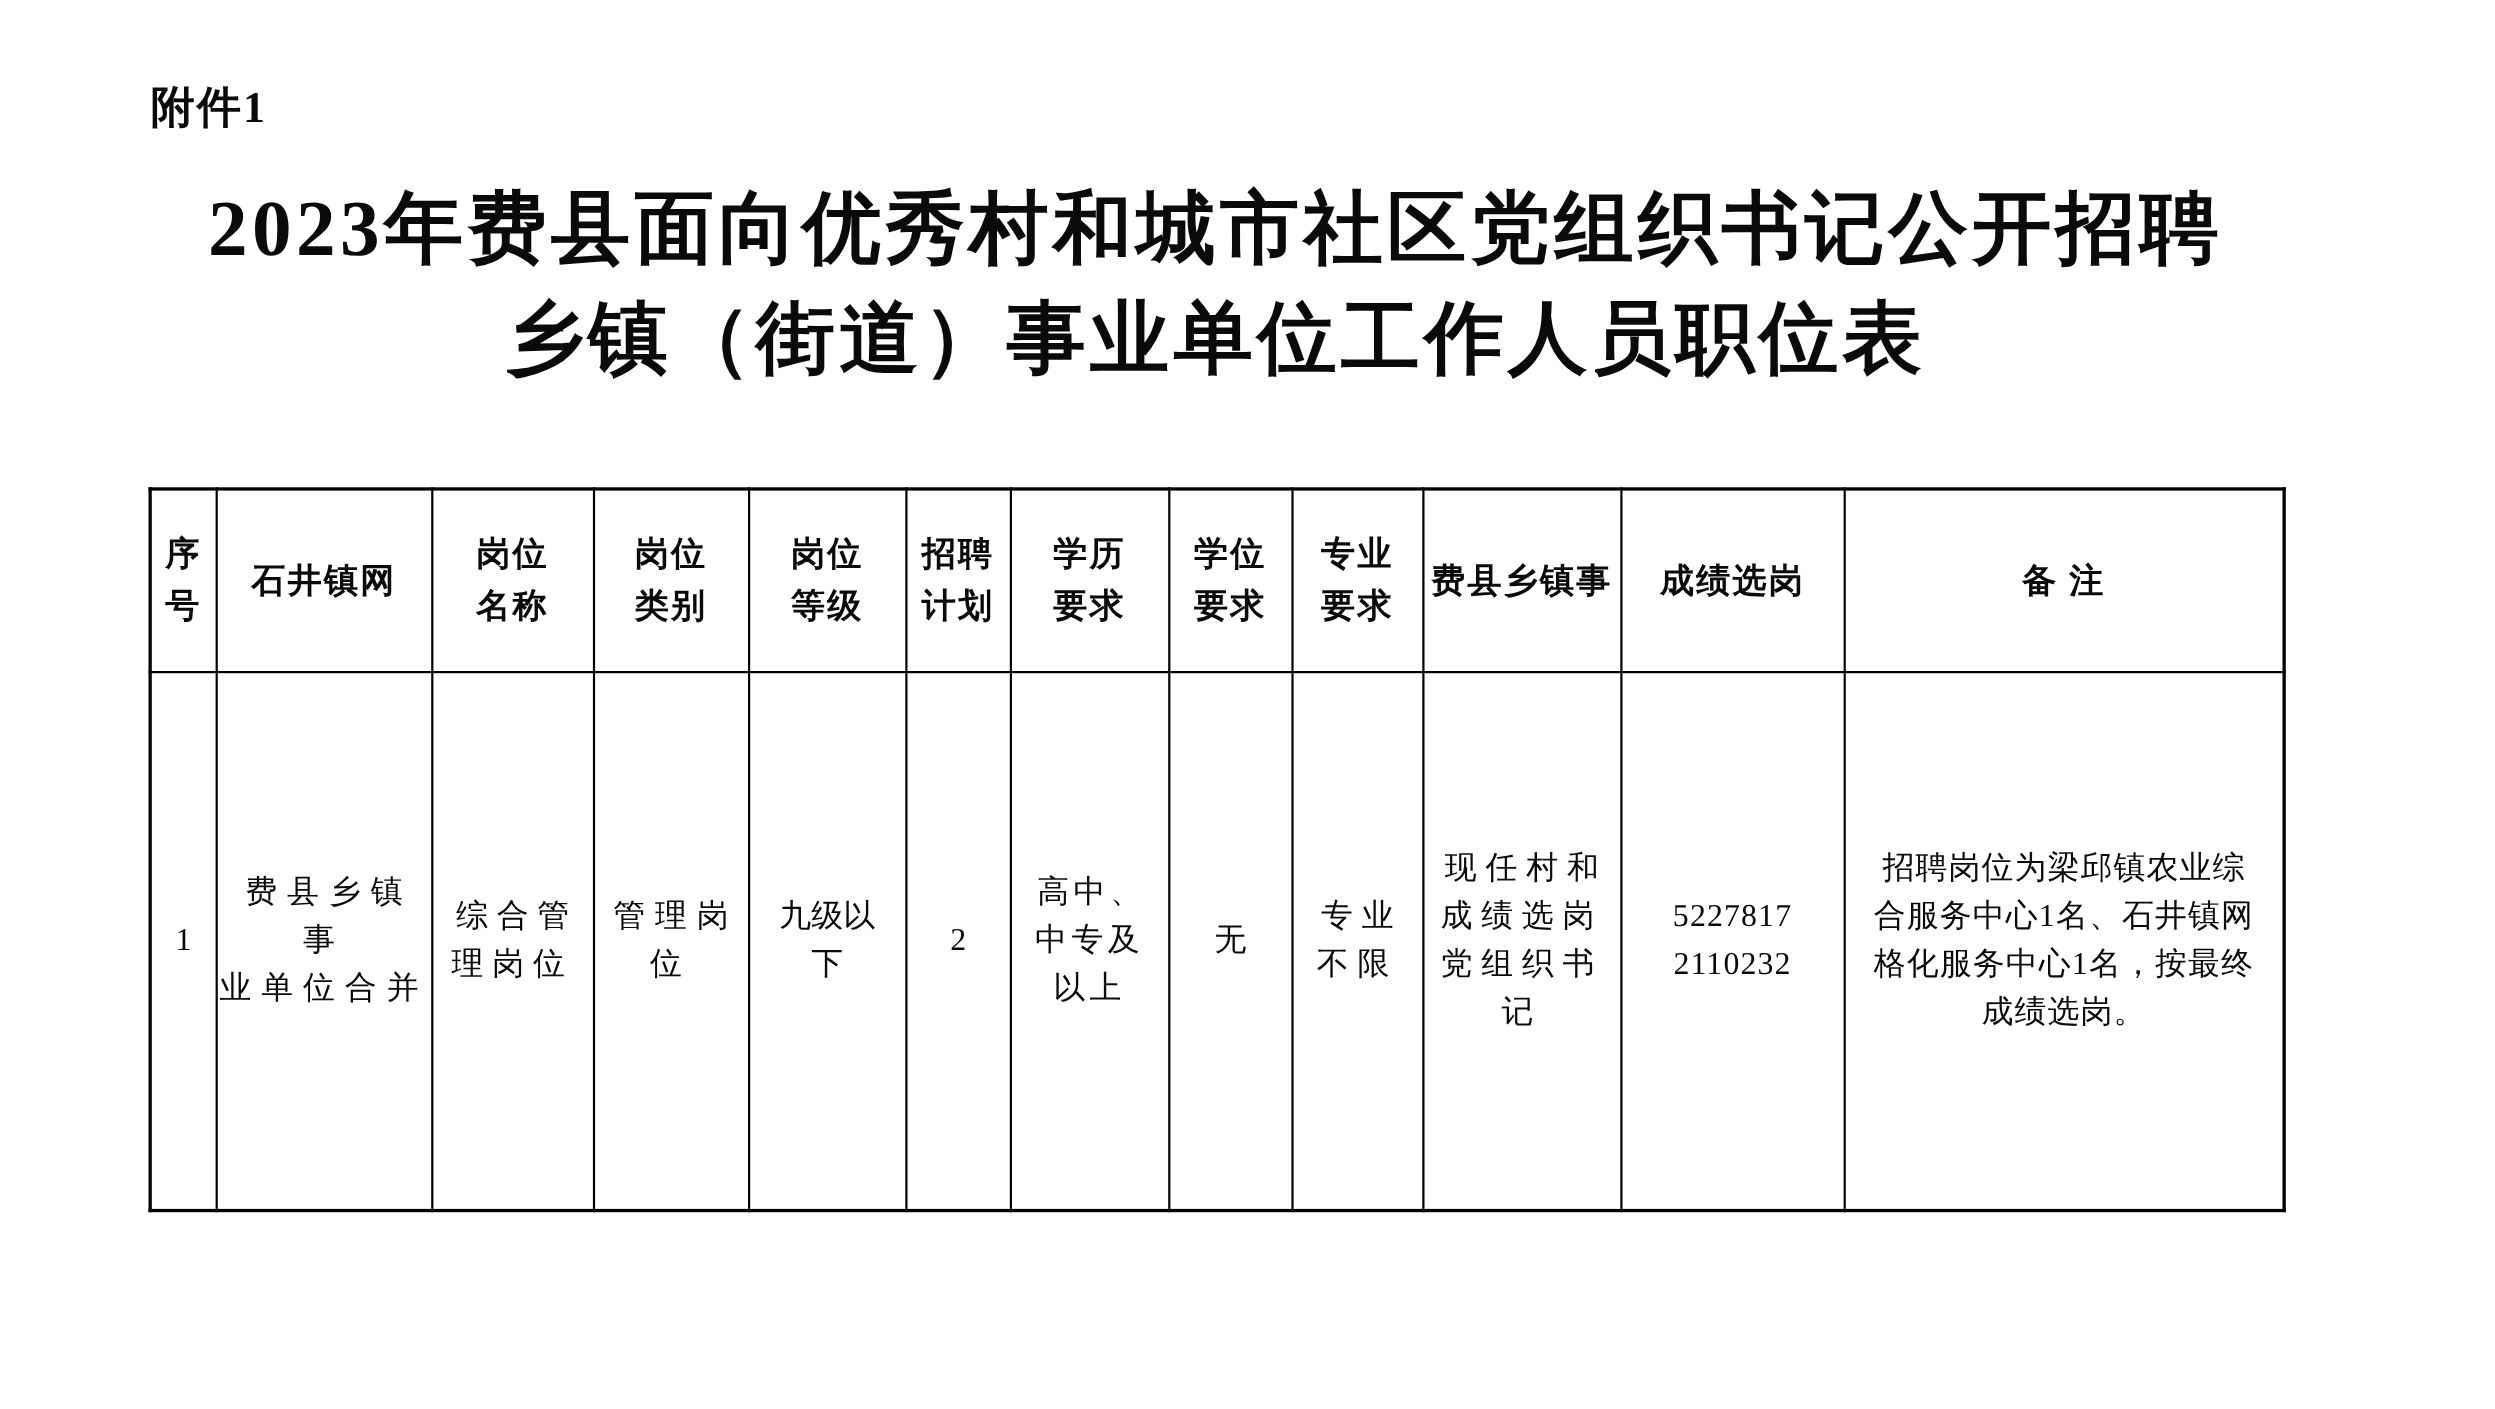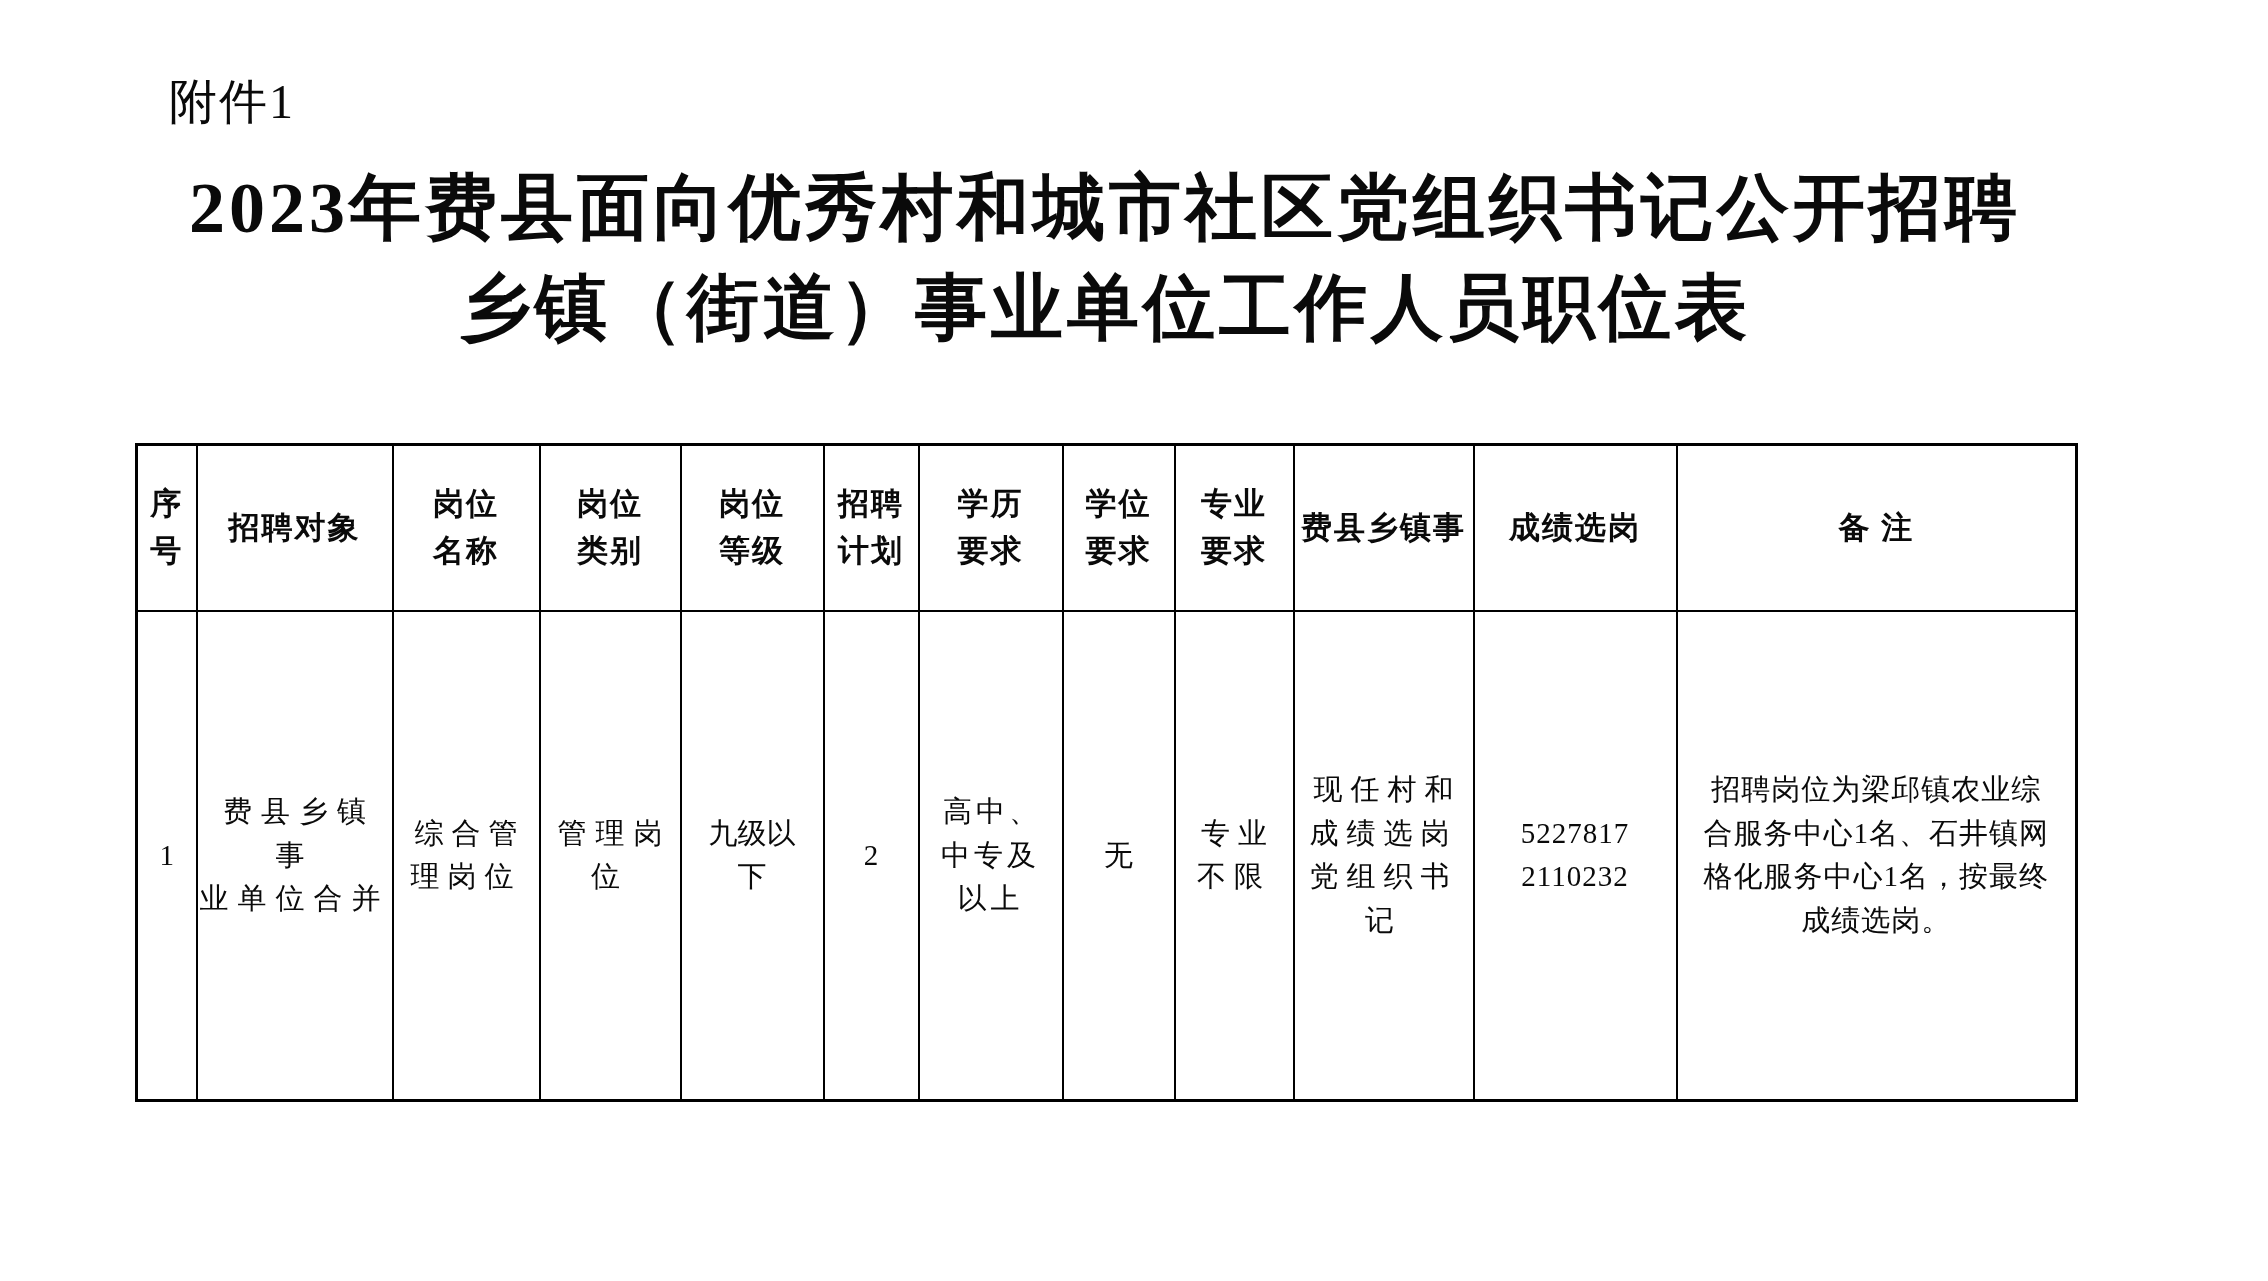--- a/index.html
+++ b/index.html
@@ -13,24 +13,23 @@
     height: 1281px;
     overflow: hidden;
     font-family: "Liberation Serif", "DejaVu Serif", serif;
     color: #0a0a0a;
   }
 
   .attachment-label {
     position: absolute;
     left: 137px;
     top: 70px;
-    font-size: 48px;
-    font-weight: 400;
+    font-size: 40px;
+    font-weight: 700;
     letter-spacing: 2px;
-    margin-left: 32px;
   }
 
   .doc-title {
     position: absolute;
     left: 135px;
     top: 158px;
     width: 1940px;
     text-align: center;
     font-size: 72px;
     font-weight: 700;
@@ -124,21 +123,21 @@
     <col class="col-degree">
     <col class="col-major">
     <col class="col-target">
     <col class="col-phone">
     <col class="col-remarks">
   </colgroup>
   <tbody>
     <tr class="header-row">
       <th>序
 号</th>
-      <th>招聘对象</th>
+      <th>石井镇网</th>
       <th>岗位
 名称</th>
       <th>岗位
 类别</th>
       <th>岗位
 等级</th>
       <th>招聘
 计划</th>
       <th>学历
 要求</th>

